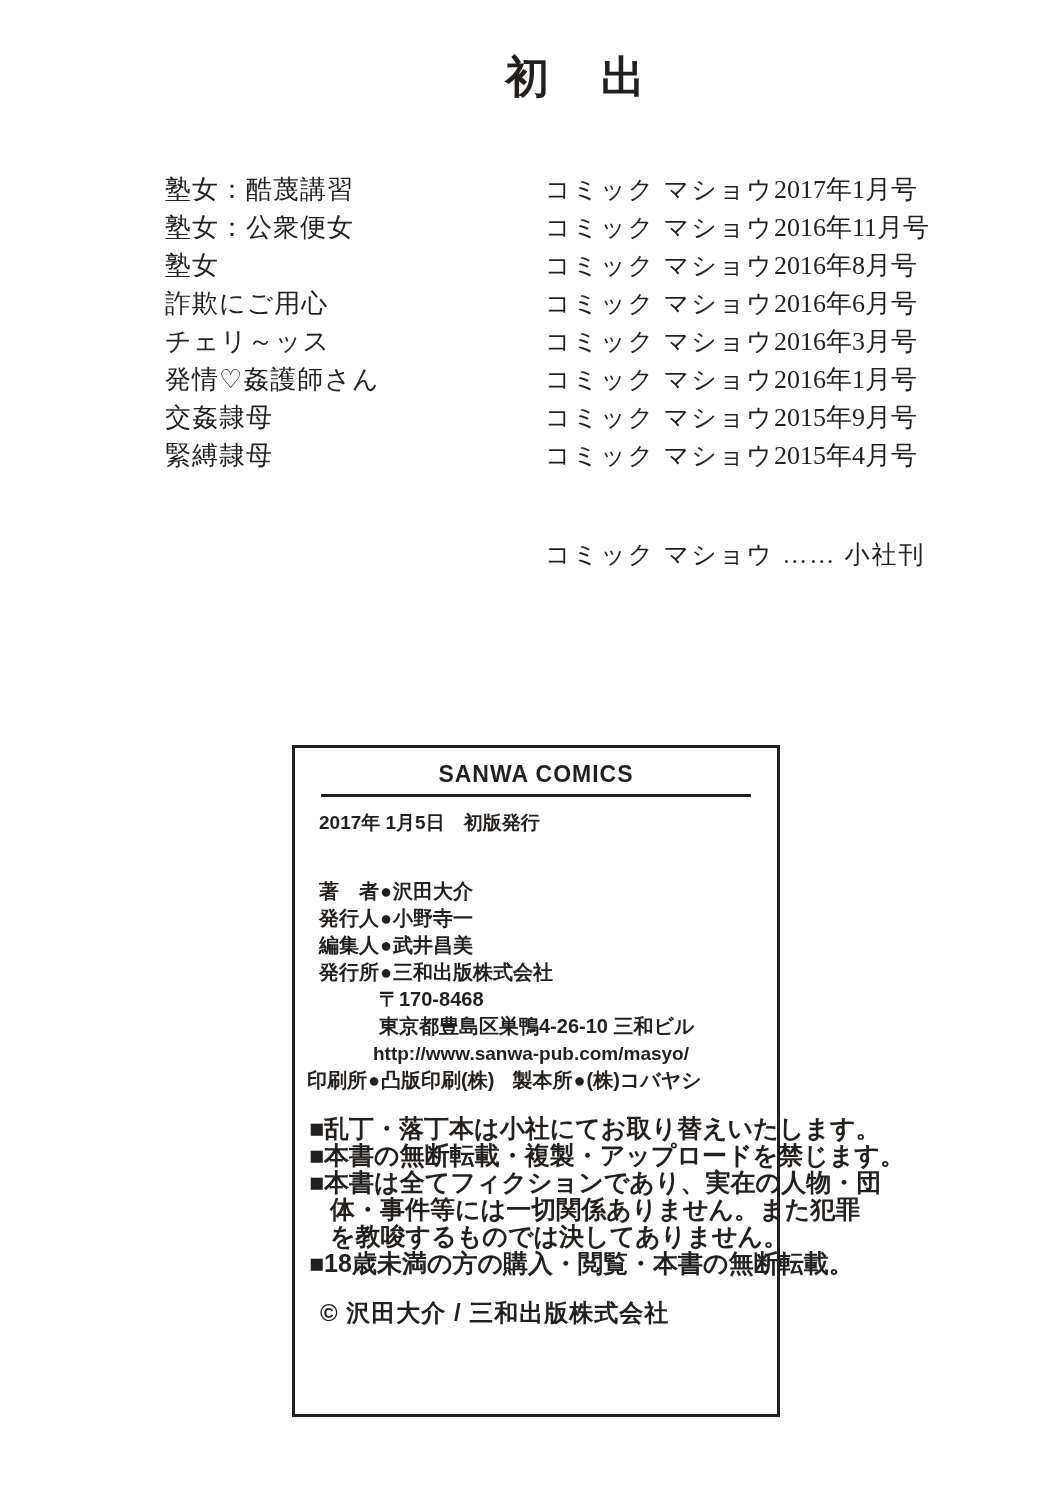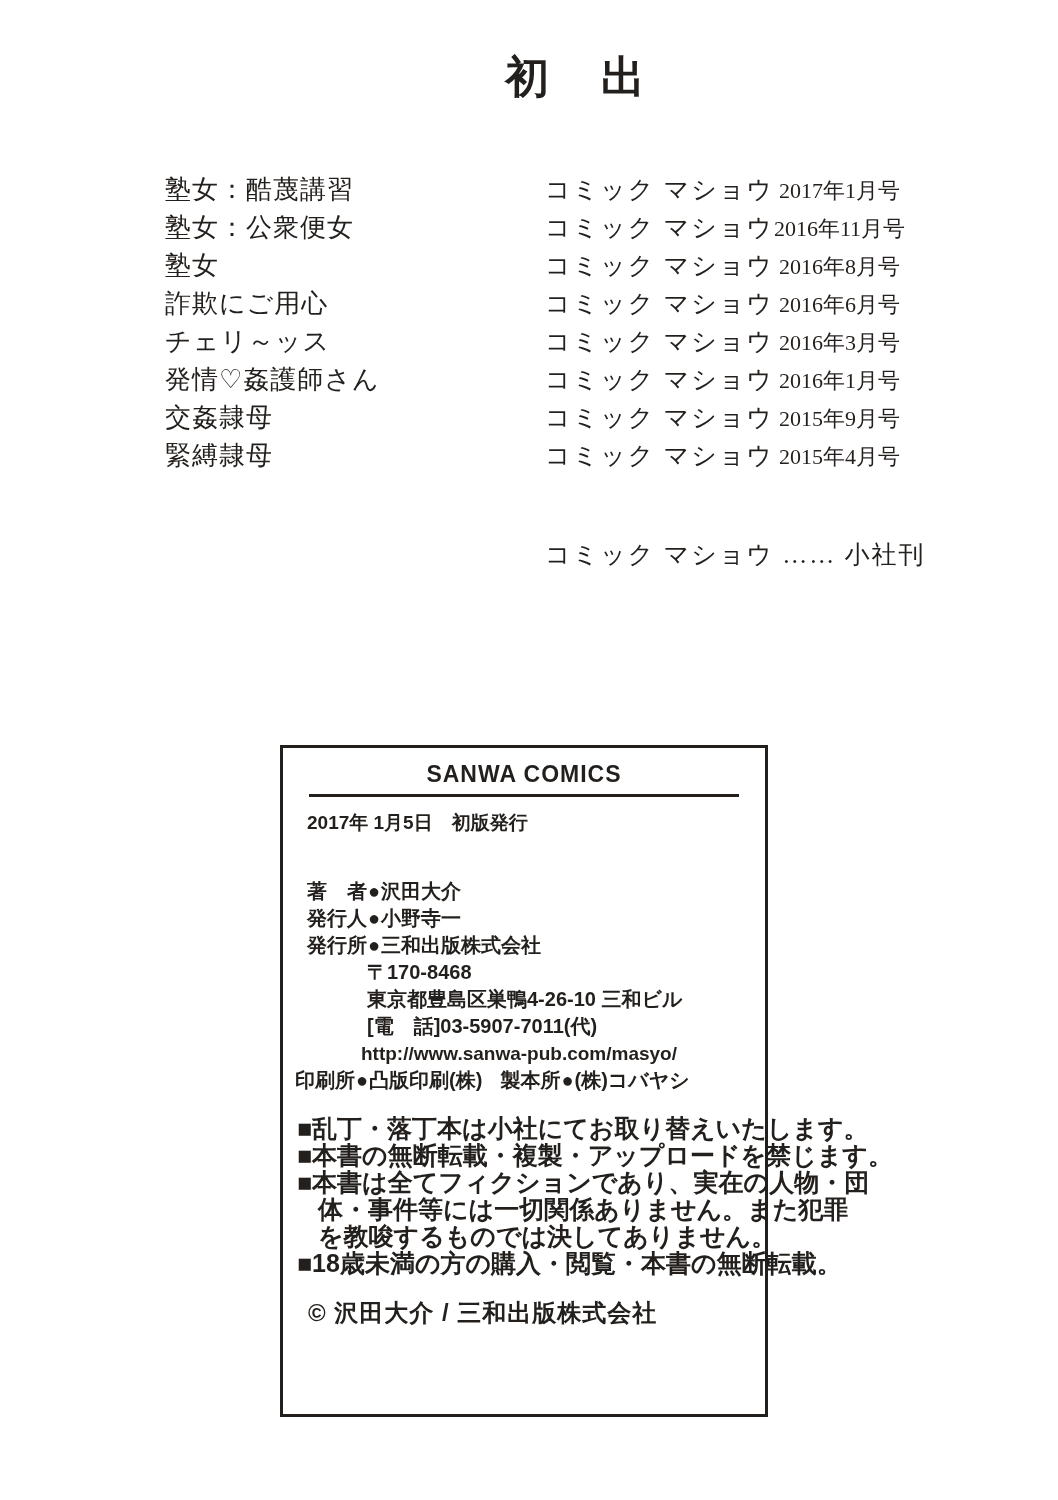--- a/index.html
+++ b/index.html
@@ -41,35 +41,35 @@
     white-space: nowrap;
   }
   .pub-row .magazine {
     white-space: nowrap;
     letter-spacing: 2px;
     font-size: 25px;
   }
   .pub-row .issue {
     margin-left: auto;
     white-space: nowrap;
-    font-size: 22px;
+    font-size: 26px;
   }
 
   .pub-note {
     position: absolute;
     top: 538px; left: 545px;
     font-size: 25px;
     letter-spacing: 2px;
     white-space: nowrap;
   }
 
   
   .colophon {
     position: absolute;
-    left: 280px; top: 745px;
+    left: 292px; top: 745px;
     width: 488px; height: 672px;
     border: 3px solid #231f1c;
     box-sizing: border-box;
     font-family: "Liberation Sans", "DejaVu Sans", sans-serif;
   }
   .imprint {
     margin-top: 13px;
     text-align: center;
     font-size: 23px;
     font-weight: 700;
@@ -197,28 +197,30 @@
   <div class="edition-date">2017年 1月5日　初版発行</div>
 
   <div class="credits">
     <div class="credit-row">
       <span>著　者</span><span class="credit-bullet">●</span><span>沢田大介</span>
     </div>
     <div class="credit-row">
       <span>発行人</span><span class="credit-bullet">●</span><span>小野寺一</span>
     </div>
     <div class="credit-row">
+      <span>編集人</span><span class="credit-bullet">●</span><span>武井昌美</span>
+    </div>
+    <div class="credit-row">
       <span>発行所</span><span class="credit-bullet">●</span><span>三和出版株式会社</span>
     </div>
   </div>
 
   <div class="address-block">
     <div class="address-line">〒170-8468</div>
     <div class="address-line">東京都豊島区巣鴨4-26-10 三和ビル</div>
-    <div class="address-line">[電　話]03-5907-7011(代)</div>
     <div class="address-line url-line">http://www.sanwa-pub.com/masyo/</div>
   </div>
 
   <div class="production-line">
     <span>印刷所</span><span class="credit-bullet">●</span><span>凸版印刷(株)</span><span class="production-gap"></span><span>製本所</span><span class="credit-bullet">●</span><span>(株)コバヤシ</span>
   </div>
 
   <div class="notices">
     <div class="notice-line">■乱丁・落丁本は小社にてお取り替えいたします。</div>
     <div class="notice-line">■本書の無断転載・複製・アップロードを禁じます。</div>

